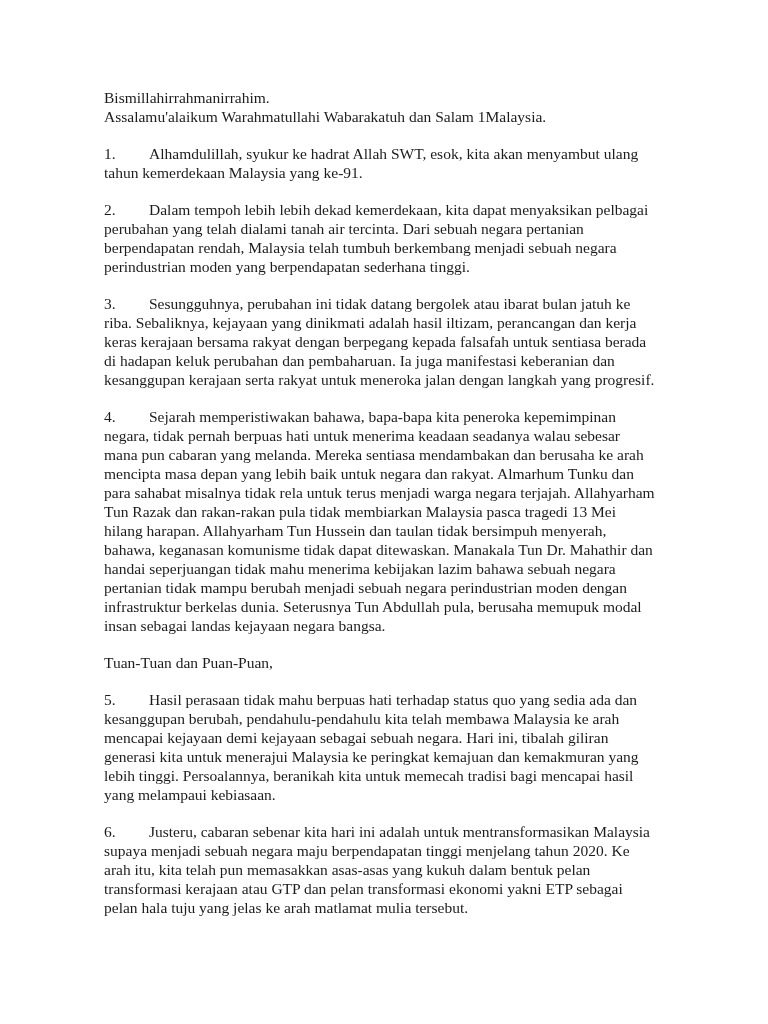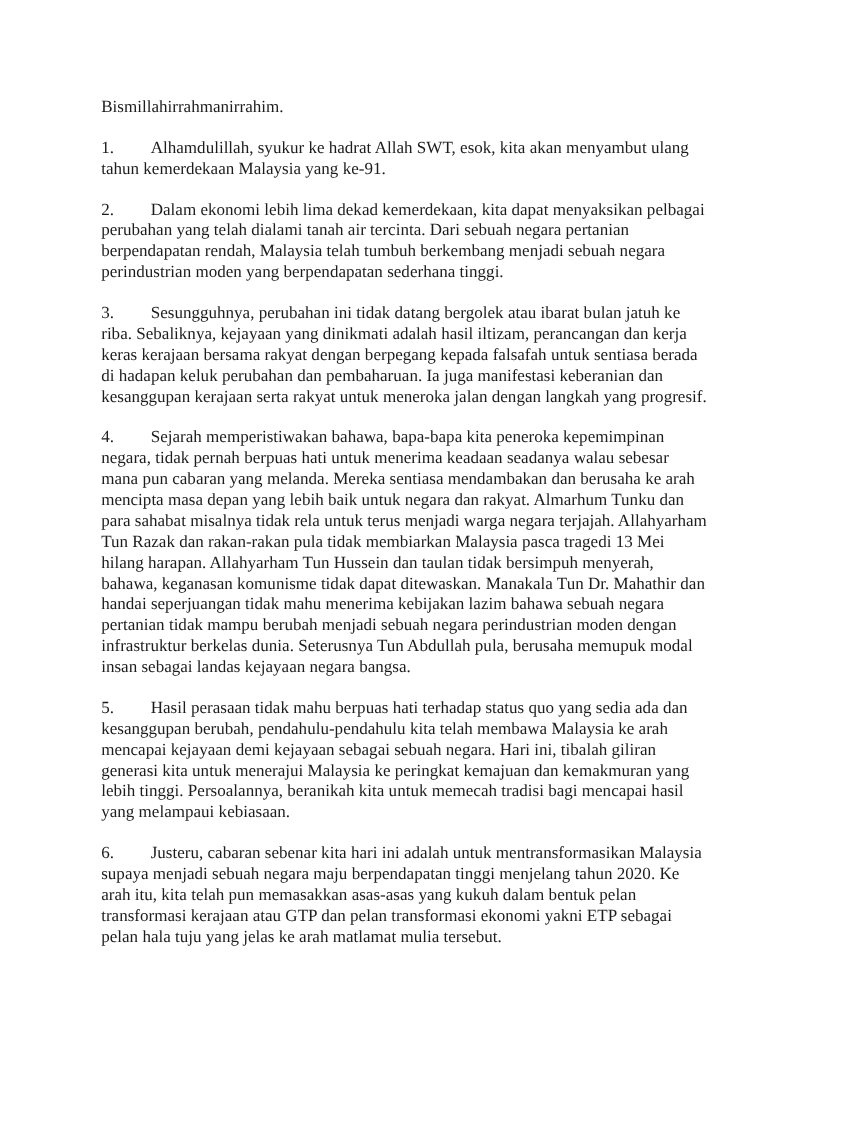--- a/index.html
+++ b/index.html
@@ -8,21 +8,21 @@
   }
   .page {
     position: relative;
     width: 768px;
     height: 1024px;
     background: var(--page-bg, #ffffff);
     overflow: hidden;
   }
   .content {
     position: absolute;
-    left: 92px;
+    left: 104px;
     top: 88px;
     width: 552px;
     font-family: "Liberation Serif", "DejaVu Serif", serif;
     font-size: 15.5px;
     line-height: 19px;
     color: var(--text-color, #1c1c1c);
     text-align: left;
   }
   .block {
     margin: 0 0 18px 0;
@@ -39,38 +39,42 @@
   }
 </style>
 </head>
 <body>
 
 <div class="page">
   <div class="content">
 
     <p class="block">
       <span class="sline">Bismillahirrahmanirrahim.</span>
+      <span class="sline">Assalamu'alaikum Warahmatullahi Wabarakatuh dan Salam 1Malaysia.</span>
     </p>
 
     <p class="block">
       <span class="pnum">1.</span><span>Alhamdulillah, syukur ke hadrat Allah SWT, esok, kita akan menyambut ulang tahun kemerdekaan Malaysia yang ke-91.</span>
     </p>
 
     <p class="block">
-      <span class="pnum">2.</span><span>Dalam ekonomi lebih lima dekad kemerdekaan, kita dapat menyaksikan pelbagai perubahan yang telah dialami tanah air tercinta. Dari sebuah negara pertanian berpendapatan rendah, Malaysia telah tumbuh berkembang menjadi sebuah negara perindustrian moden yang berpendapatan sederhana tinggi.</span>
+      <span class="pnum">2.</span><span>Dalam tempoh lebih lebih dekad kemerdekaan, kita dapat menyaksikan pelbagai perubahan yang telah dialami tanah air tercinta. Dari sebuah negara pertanian berpendapatan rendah, Malaysia telah tumbuh berkembang menjadi sebuah negara perindustrian moden yang berpendapatan sederhana tinggi.</span>
     </p>
 
     <p class="block">
       <span class="pnum">3.</span><span>Sesungguhnya, perubahan ini tidak datang bergolek atau ibarat bulan jatuh ke riba. Sebaliknya, kejayaan yang dinikmati adalah hasil iltizam, perancangan dan kerja keras kerajaan bersama rakyat dengan berpegang kepada falsafah untuk sentiasa berada di hadapan keluk perubahan dan pembaharuan. Ia juga manifestasi keberanian dan kesanggupan kerajaan serta rakyat untuk meneroka jalan dengan langkah yang progresif.</span>
     </p>
 
     <p class="block">
       <span class="pnum">4.</span><span>Sejarah memperistiwakan bahawa, bapa-bapa kita peneroka kepemimpinan negara, tidak pernah berpuas hati untuk menerima keadaan seadanya walau sebesar mana pun cabaran yang melanda. Mereka sentiasa mendambakan dan berusaha ke arah mencipta masa depan yang lebih baik untuk negara dan rakyat. Almarhum Tunku dan para sahabat misalnya tidak rela untuk terus menjadi warga negara terjajah. Allahyarham Tun Razak dan rakan-rakan pula tidak membiarkan Malaysia pasca tragedi 13 Mei hilang harapan. Allahyarham Tun Hussein dan taulan tidak bersimpuh menyerah, bahawa, keganasan komunisme tidak dapat ditewaskan. Manakala Tun Dr. Mahathir dan handai seperjuangan tidak mahu menerima kebijakan lazim bahawa sebuah negara pertanian tidak mampu berubah menjadi sebuah negara perindustrian moden dengan infrastruktur berkelas dunia. Seterusnya Tun Abdullah pula, berusaha memupuk modal insan sebagai landas kejayaan negara bangsa.</span>
     </p>
 
+    <p class="block">
+      <span>Tuan-Tuan dan Puan-Puan,</span>
+    </p>
 
     <p class="block">
       <span class="pnum">5.</span><span>Hasil perasaan tidak mahu berpuas hati terhadap status quo yang sedia ada dan kesanggupan berubah, pendahulu-pendahulu kita telah membawa Malaysia ke arah mencapai kejayaan demi kejayaan sebagai sebuah negara. Hari ini, tibalah giliran generasi kita untuk menerajui Malaysia ke peringkat kemajuan dan kemakmuran yang lebih tinggi. Persoalannya, beranikah kita untuk memecah tradisi bagi mencapai hasil yang melampaui kebiasaan.</span>
     </p>
 
     <p class="block">
       <span class="pnum">6.</span><span>Justeru, cabaran sebenar kita hari ini adalah untuk mentransformasikan Malaysia supaya menjadi sebuah negara maju berpendapatan tinggi menjelang tahun 2020. Ke arah itu, kita telah pun memasakkan asas-asas yang kukuh dalam bentuk pelan transformasi kerajaan atau GTP dan pelan transformasi ekonomi yakni ETP sebagai pelan hala tuju yang jelas ke arah matlamat mulia tersebut.</span>
     </p>
 
   </div>

